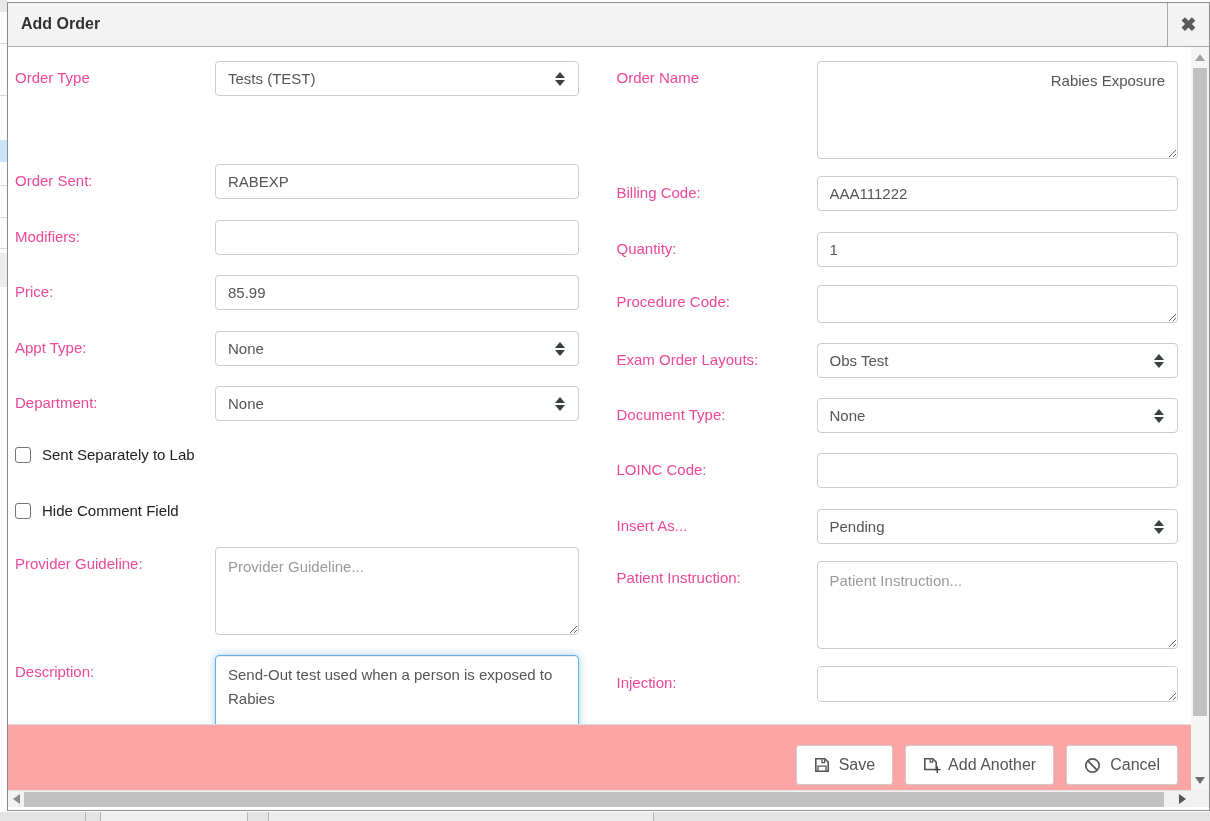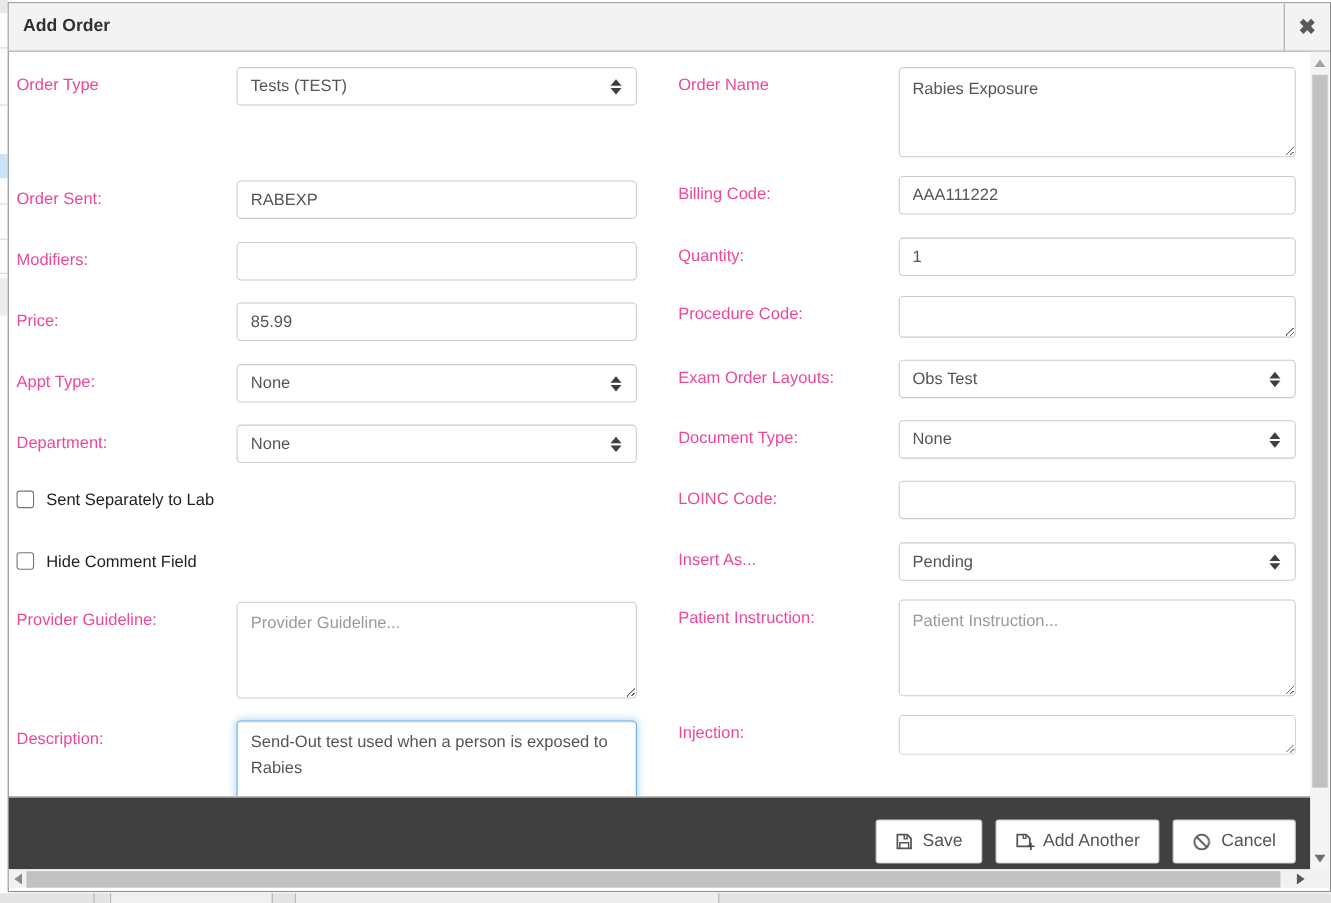--- a/index.html
+++ b/index.html
@@ -53,36 +53,36 @@
 
   .select-box { height:35px; border:1px solid #ccc; border-radius:4px; background:#fff;
     display:flex; align-items:center; padding:0 34px 0 12px; font-size:15px; color:#555;
     position:relative; cursor:pointer; }
   .caret { position:absolute; right:13px; top:50%; margin-top:-7px; width:10px; height:14px; }
   .caret i { display:block; width:0; height:0; border-left:5px solid transparent;
     border-right:5px solid transparent; }
   .caret .up { border-bottom:6px solid #3a3f44; margin-bottom:2px; }
   .caret .dn { border-top:6px solid #3a3f44; }
 
-  .checkbox-row { display:flex; align-items:flex-start; cursor:pointer; }
+  .checkbox-row { display:flex; align-items:flex-end; cursor:pointer; }
   .checkbox { width:16px; height:16px; border:1px solid #767676; border-radius:3px;
     background:#fff; flex:none; }
   .checkbox-label { font-size:15px; color:#222; padding-left:11px; }
 
   
   .mbL1{margin-bottom:68px}.mbL2{margin-bottom:21px}.mbL3{margin-bottom:20px}
   .mbL4{margin-bottom:21px}.mbL5{margin-bottom:20px}.mbL6{margin-bottom:25px}
   .mbL7{margin-bottom:39px}.mbL8{margin-bottom:28px}.mbL9{margin-bottom:20px}
   .mbR1{margin-bottom:17px}.mbR2{margin-bottom:21px}.mbR3{margin-bottom:18px}
   .mbR4{margin-bottom:20px}.mbR5{margin-bottom:20px}.mbR6{margin-bottom:20px}
   .mbR7{margin-bottom:21px}.mbR8{margin-bottom:17px}.mbR9{margin-bottom:17px}
 
   
   .modal-footer { position:absolute; left:0; top:721px; width:1184px; height:66px;
-    border-top:1px solid #ddd; background:#404040; display:flex; justify-content:flex-end;
+    border-top:1px solid #ddd; background:#fca5a5; display:flex; justify-content:flex-end;
     align-items:flex-start; padding:20px 14px 0 0; }
   .btn { height:40px; display:inline-flex; align-items:center; gap:9px;
     border:1px solid #ccc; border-radius:3px; background:#fff; color:#555;
     font-size:16px; padding:0 17px; margin-left:12px; cursor:pointer;
     font-family:"Liberation Sans", sans-serif; }
   .btn .icon-wrap { position:relative; display:inline-flex; }
   .plus-glyph { position:absolute; right:-2px; bottom:-3px; font-size:13px;
     font-weight:bold; color:#444; line-height:1; }
 
   
@@ -227,21 +227,21 @@
           </div>
         </div>
 
       </div>
 
       <div class="col col-right">
 
         <div class="field mbR1">
           <div class="field-label">Order Name</div>
           <div class="control">
-            <textarea class="tarea" style="height: 82px;">Rabies Exposure</textarea>
+            <textarea class="tarea" style="height: 98px; text-align: right;">Rabies Exposure</textarea>
           </div>
         </div>
 
         <div class="field mbR2">
           <div class="field-label">Billing Code:</div>
           <div class="control">
             <input class="tinput" type="text" value="AAA111222" style="">
           </div>
         </div>
 

